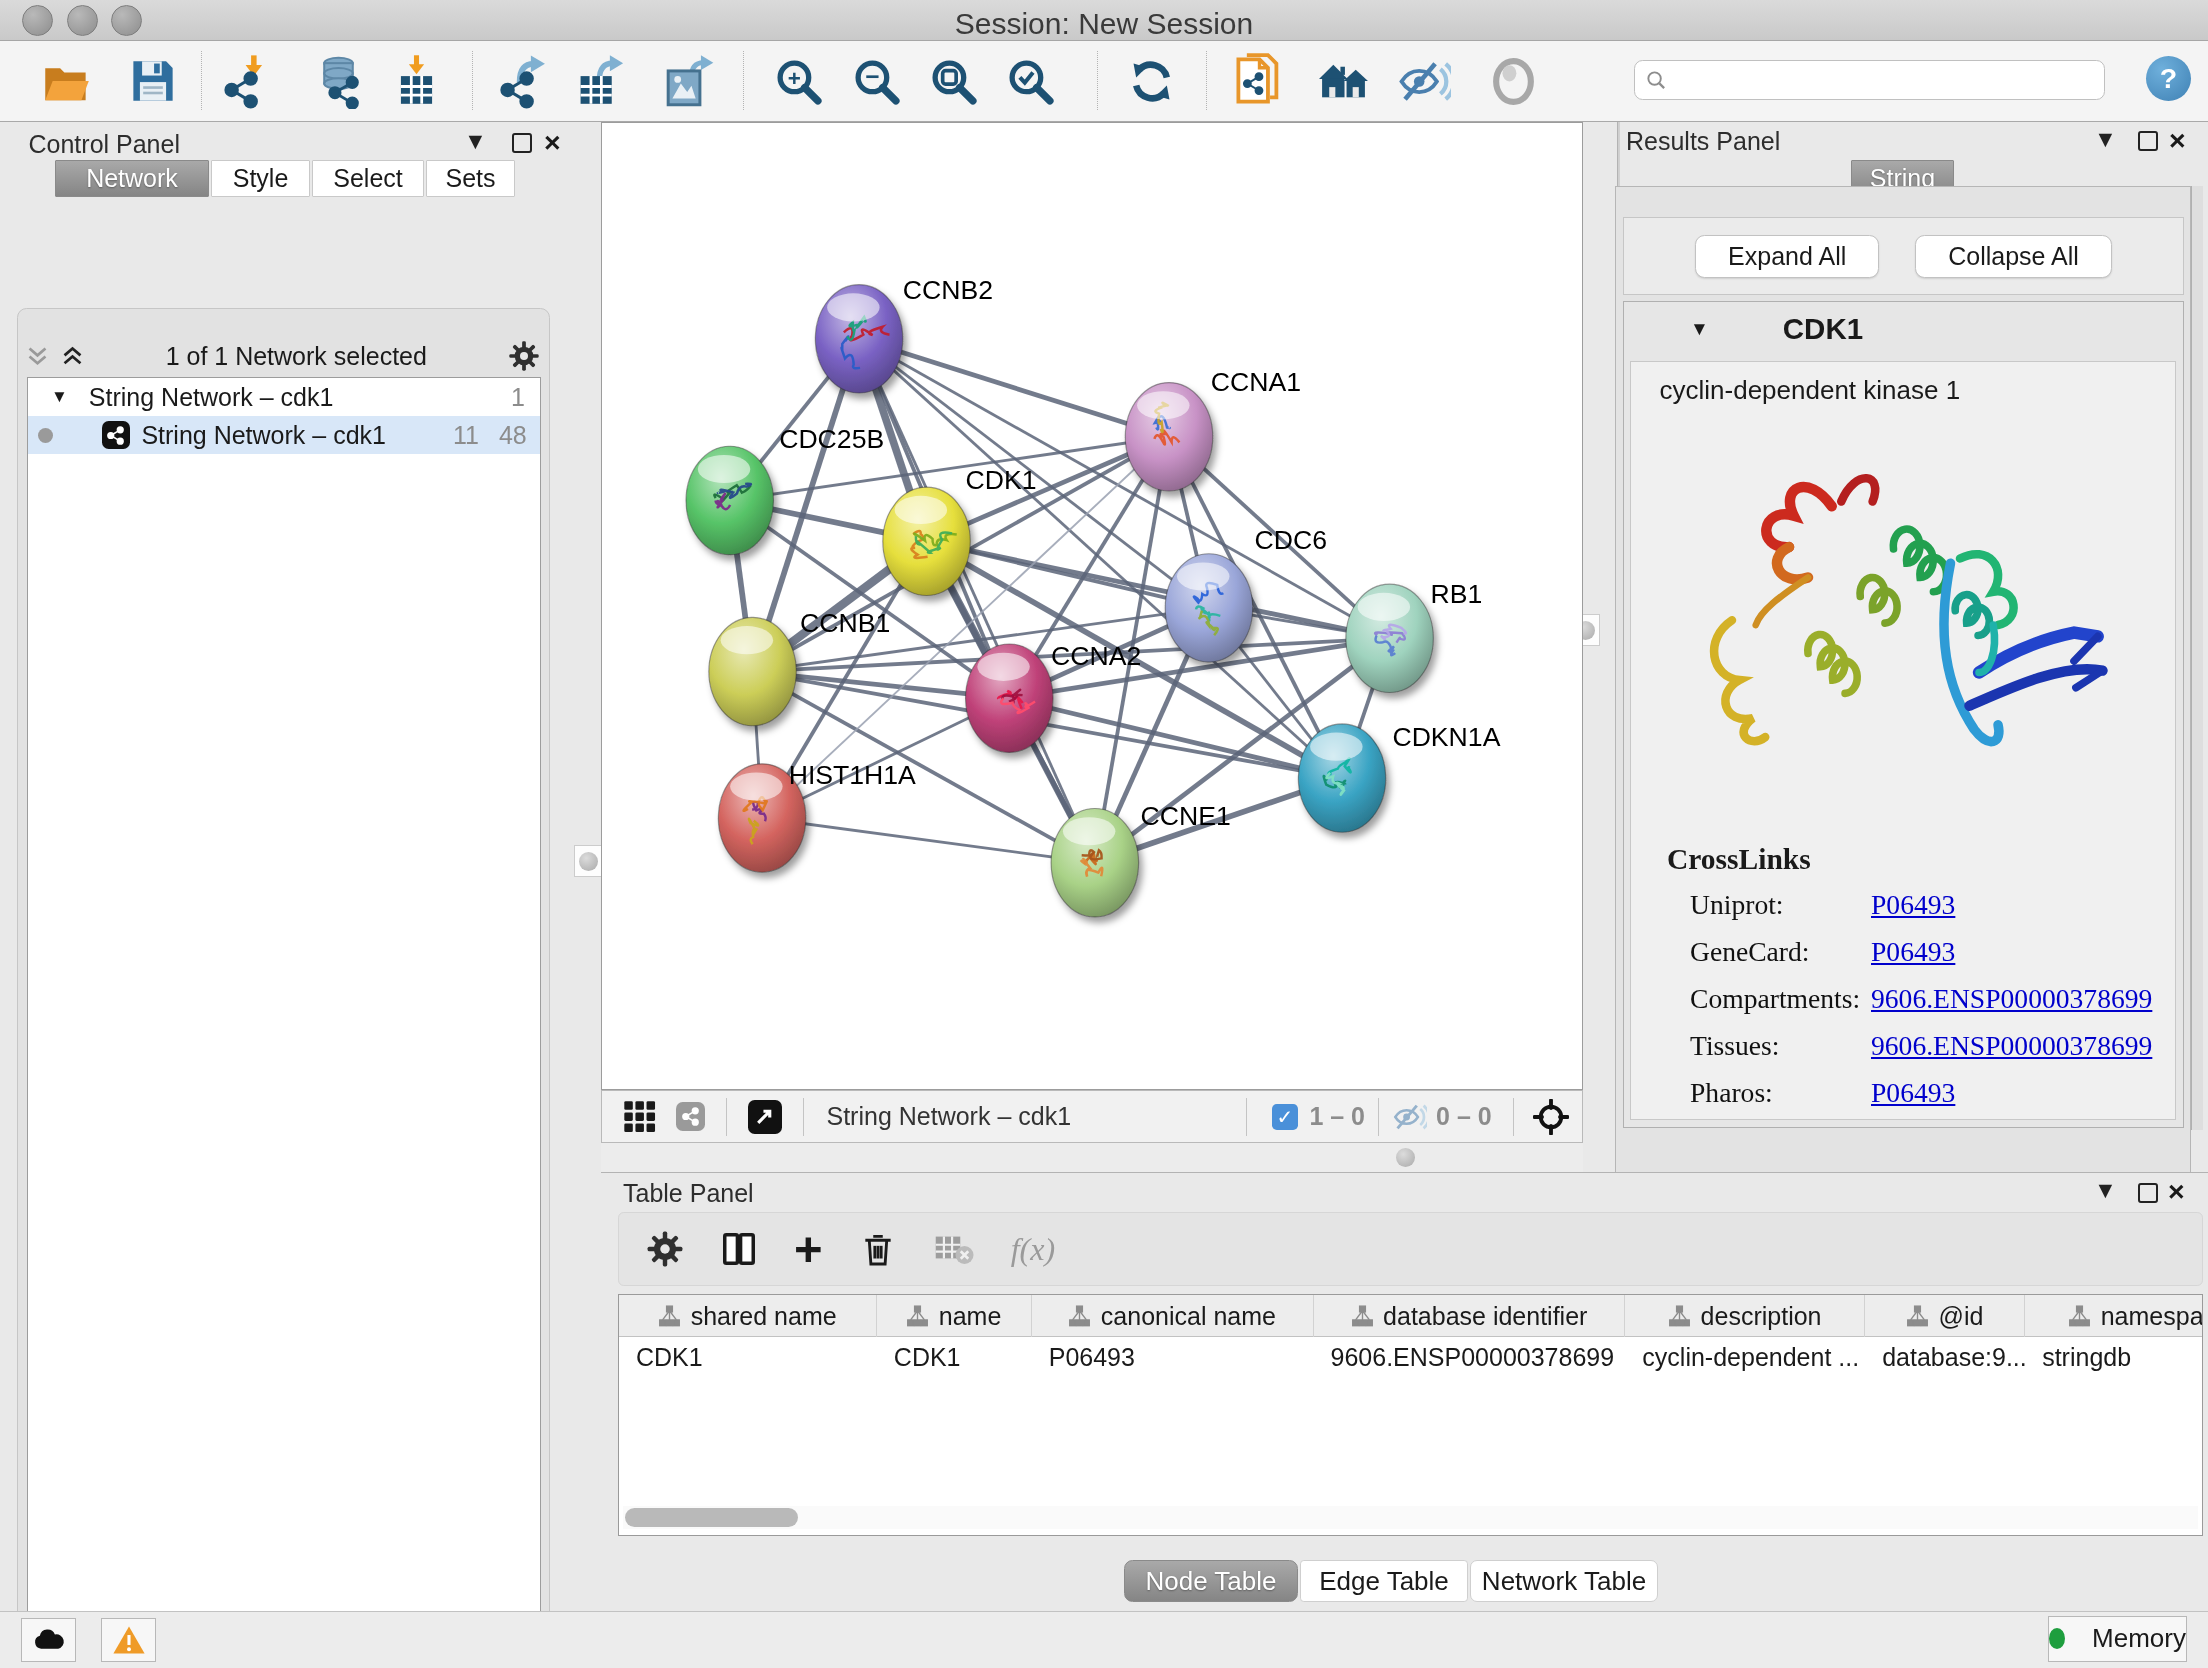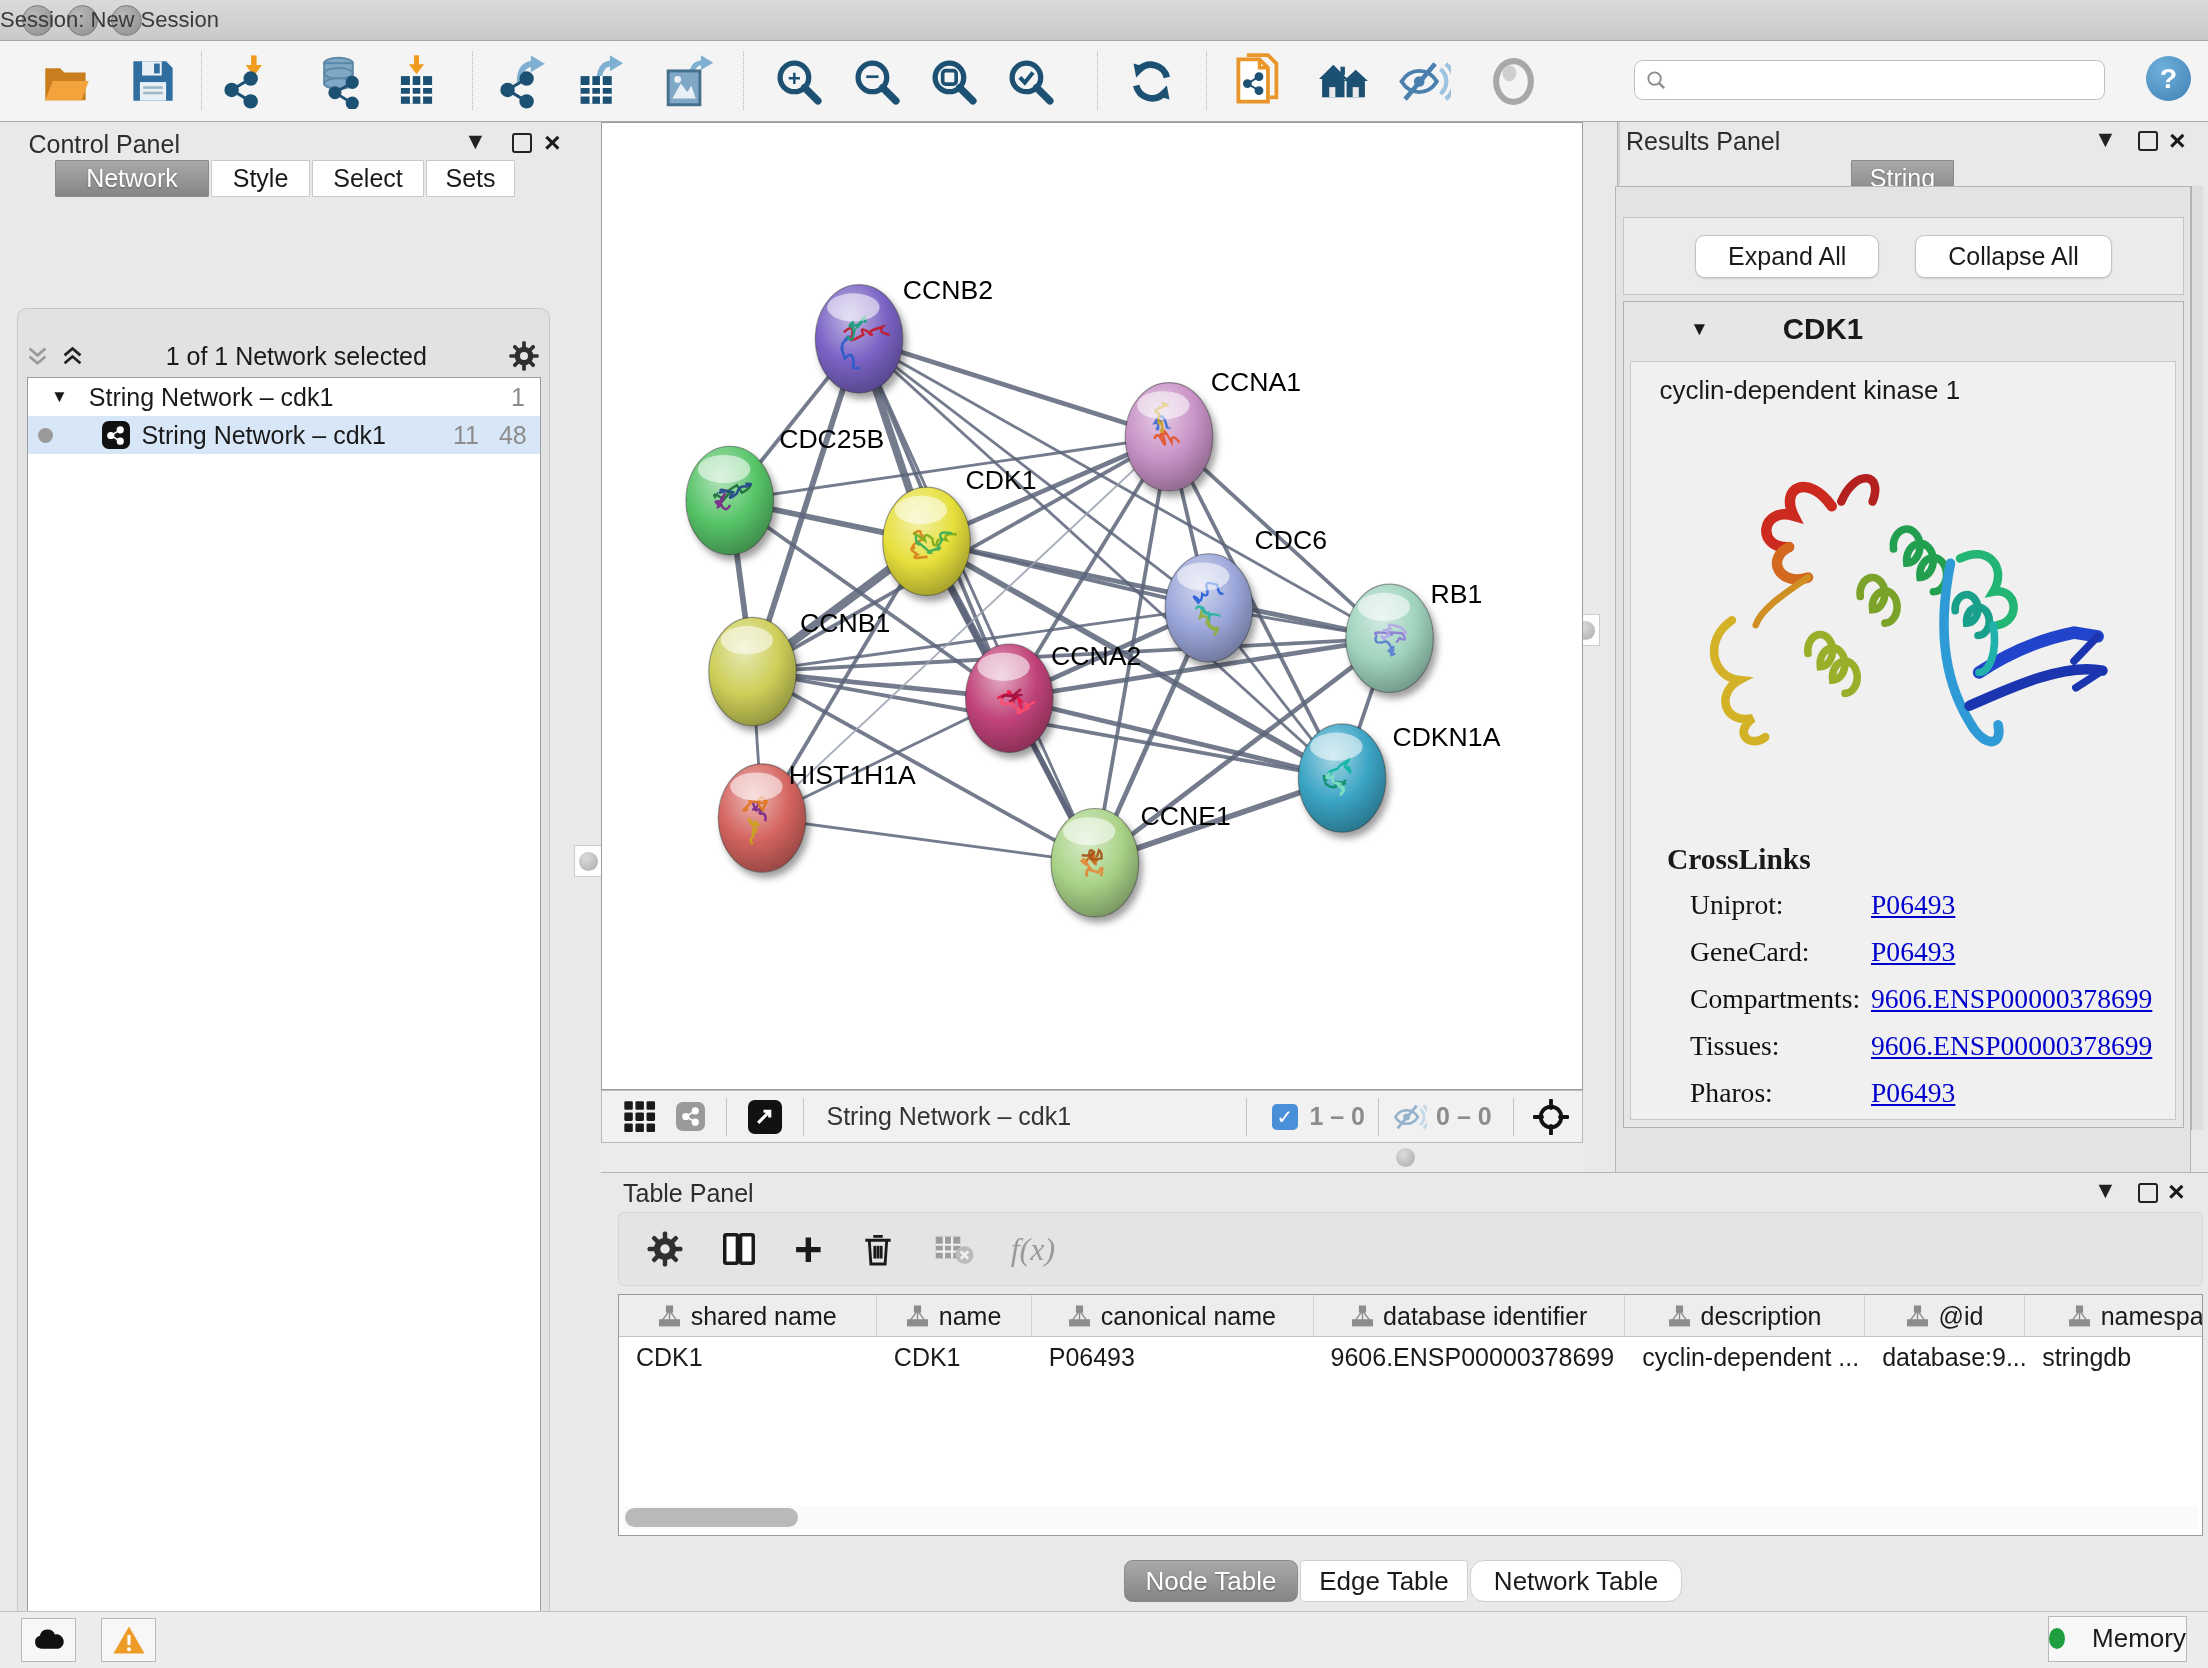--- a/index.html
+++ b/index.html
@@ -5,21 +5,21 @@
   * { margin:0; padding:0; box-sizing:border-box; }
   html,body { width:2208px; height:1668px; overflow:hidden; background:#e9e9e9;
     font-family:"Liberation Sans", sans-serif; color:#1a1a1a; }
   .abs { position:absolute; }
 
   
   #titlebar { left:0; top:0; width:2208px; height:41px;
     background:linear-gradient(#dadada,#c9c9c9); border-bottom:1px solid #a6a6a6; }
   .traffic { top:4.8px; width:31px; height:31px; border-radius:50%;
     background:radial-gradient(circle at 35% 30%, #b9b9b9, #8d8d8d); border:1px solid #7e7e7e; }
-  #win-title { left:0; top:6.7px; width:2208px; text-align:left; font-size:22px; color:#3a3a3a; }
+  #win-title { left:0; top:6.7px; width:2208px; text-align:center; font-size:30px; color:#3a3a3a; }
 
   
   #toolbar { left:0; top:41px; width:2208px; height:81px; background:#f4f4f4;
     border-bottom:1.9px solid #a9a9a9; }
   .tbtn { top:9.5px; width:53px; height:61px; display:flex; align-items:center; justify-content:center; }
   .tsep { top:9.5px; width:0; height:59px; border-left:1.9px dotted #b3b3b3; }
   #search-box { left:1634px; top:19px; width:471px; height:40px; background:#fff;
     border:1px solid #c0c0c0; border-radius:8.6px; display:flex; align-items:center; padding-left:9.5px; }
   #help-btn { left:2146px; top:15px; width:45px; height:45px; border-radius:50%;
     background:radial-gradient(circle at 35% 30%, #6fb0dc, #3f81b4); color:#fff; font-size:28.5px;
@@ -808,21 +808,21 @@
       <div id="tp-thumb"></div>
     </div>
 </div>
 
 <div class="abs ttab tab sel" style="left:1124px; top:1560px; width:174px; border-radius:8.6px">
     <span>Node Table</span>
   </div>
 <div class="abs ttab" style="left:1300px; top:1560px; width:168px; border-radius:3.8px">
     <span>Edge Table</span>
   </div>
-<div class="abs ttab" style="left:1470px; top:1560px; width:212px; border-radius:14px">
+<div class="abs ttab" style="left:1470px; top:1560px; width:188px; border-radius:7px">
     <span>Network Table</span>
   </div>
 
 <div id="statusbar" class="abs">
   <div class="abs sb-box" style="left:21px">
     <svg class="ic" width="34" height="27" viewBox="0 0 26 20">
       <path d="M7,17 a5,5 0 0 1 -1,-9.8 a6,6 0 0 1 11.5,-1 a4.5,4.5 0 0 1 2.5,10.8 z" fill="#111"></path>
     </svg>
   </div>
   <div class="abs sb-box" style="left:101px">

